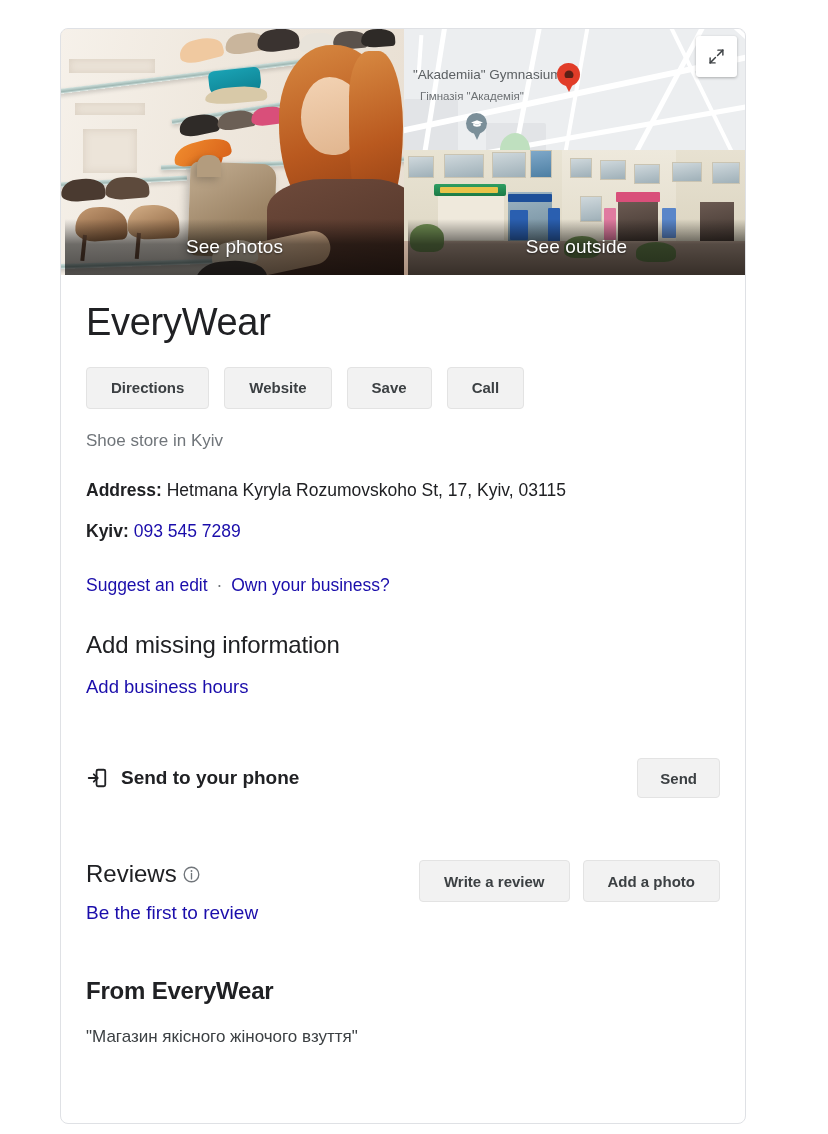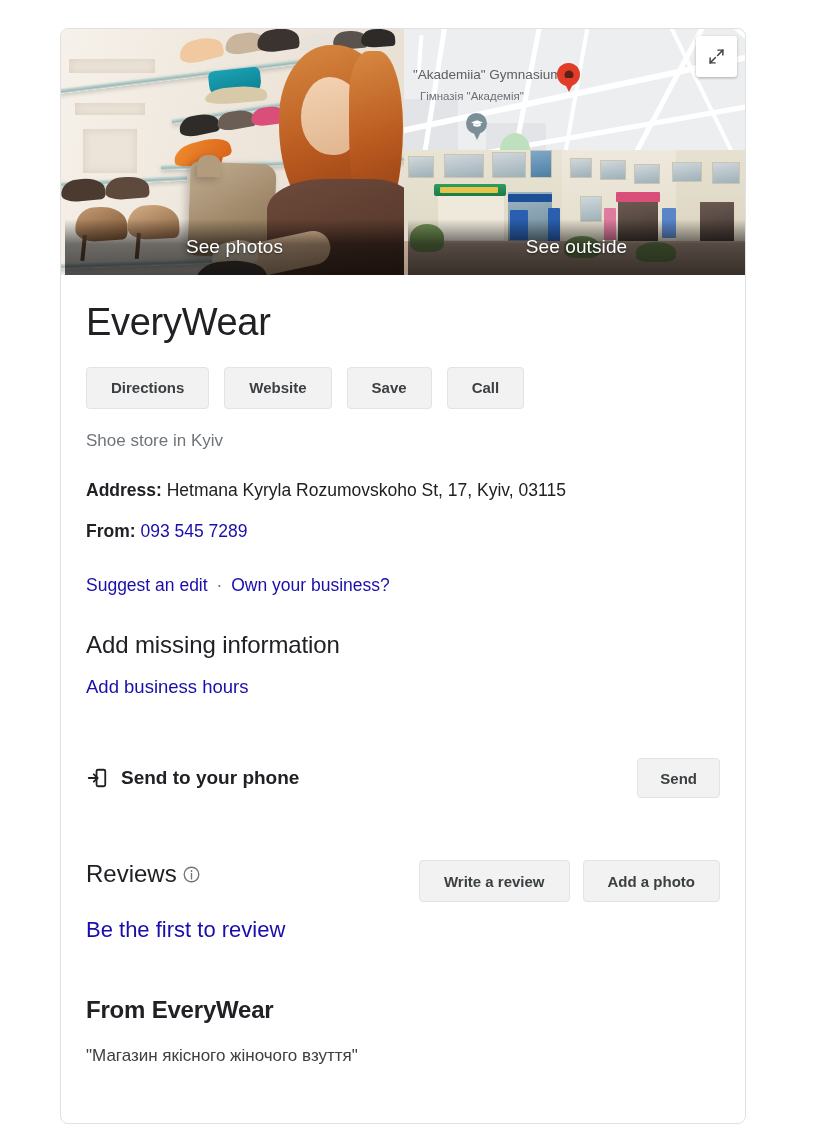--- a/index.html
+++ b/index.html
@@ -340,21 +340,21 @@
   .reviews-title {
     display: flex;
     align-items: center;
     gap: 5px;
     font-size: 24px;
     color: #202124;
     font-weight: 400;
   }
   .rev-btns { display: flex; gap: 13px; }
 
-  .be-first { margin-top: 15px; font-size: 22px; }
+  .be-first { font-size: 19px; }
 
   .from-h {
     margin-top: 53px;
     font-size: 24px;
     font-weight: bold;
     color: #202124;
     letter-spacing: -0.2px;
   }
   .quote {
     margin-top: 22px;
@@ -518,21 +518,21 @@
     </div>
 
     <div class="subtitle">Shoe store in Kyiv</div>
 
     <div class="detail">
       <b>Address:</b>
       <span>Hetmana Kyryla Rozumovskoho St, 17, Kyiv, 03115</span>
     </div>
 
     <div class="detail">
-      <b>From:</b>
+      <b>Kyiv:</b>
       <a class="link">093 545 7289</a>
     </div>
 
     <div class="edit-row">
       <a class="link">Suggest an edit</a>
       <span class="sep">·</span>
       <a class="link">Own your business?</a>
     </div>
 
     <div class="section-h">Add missing information</div>

